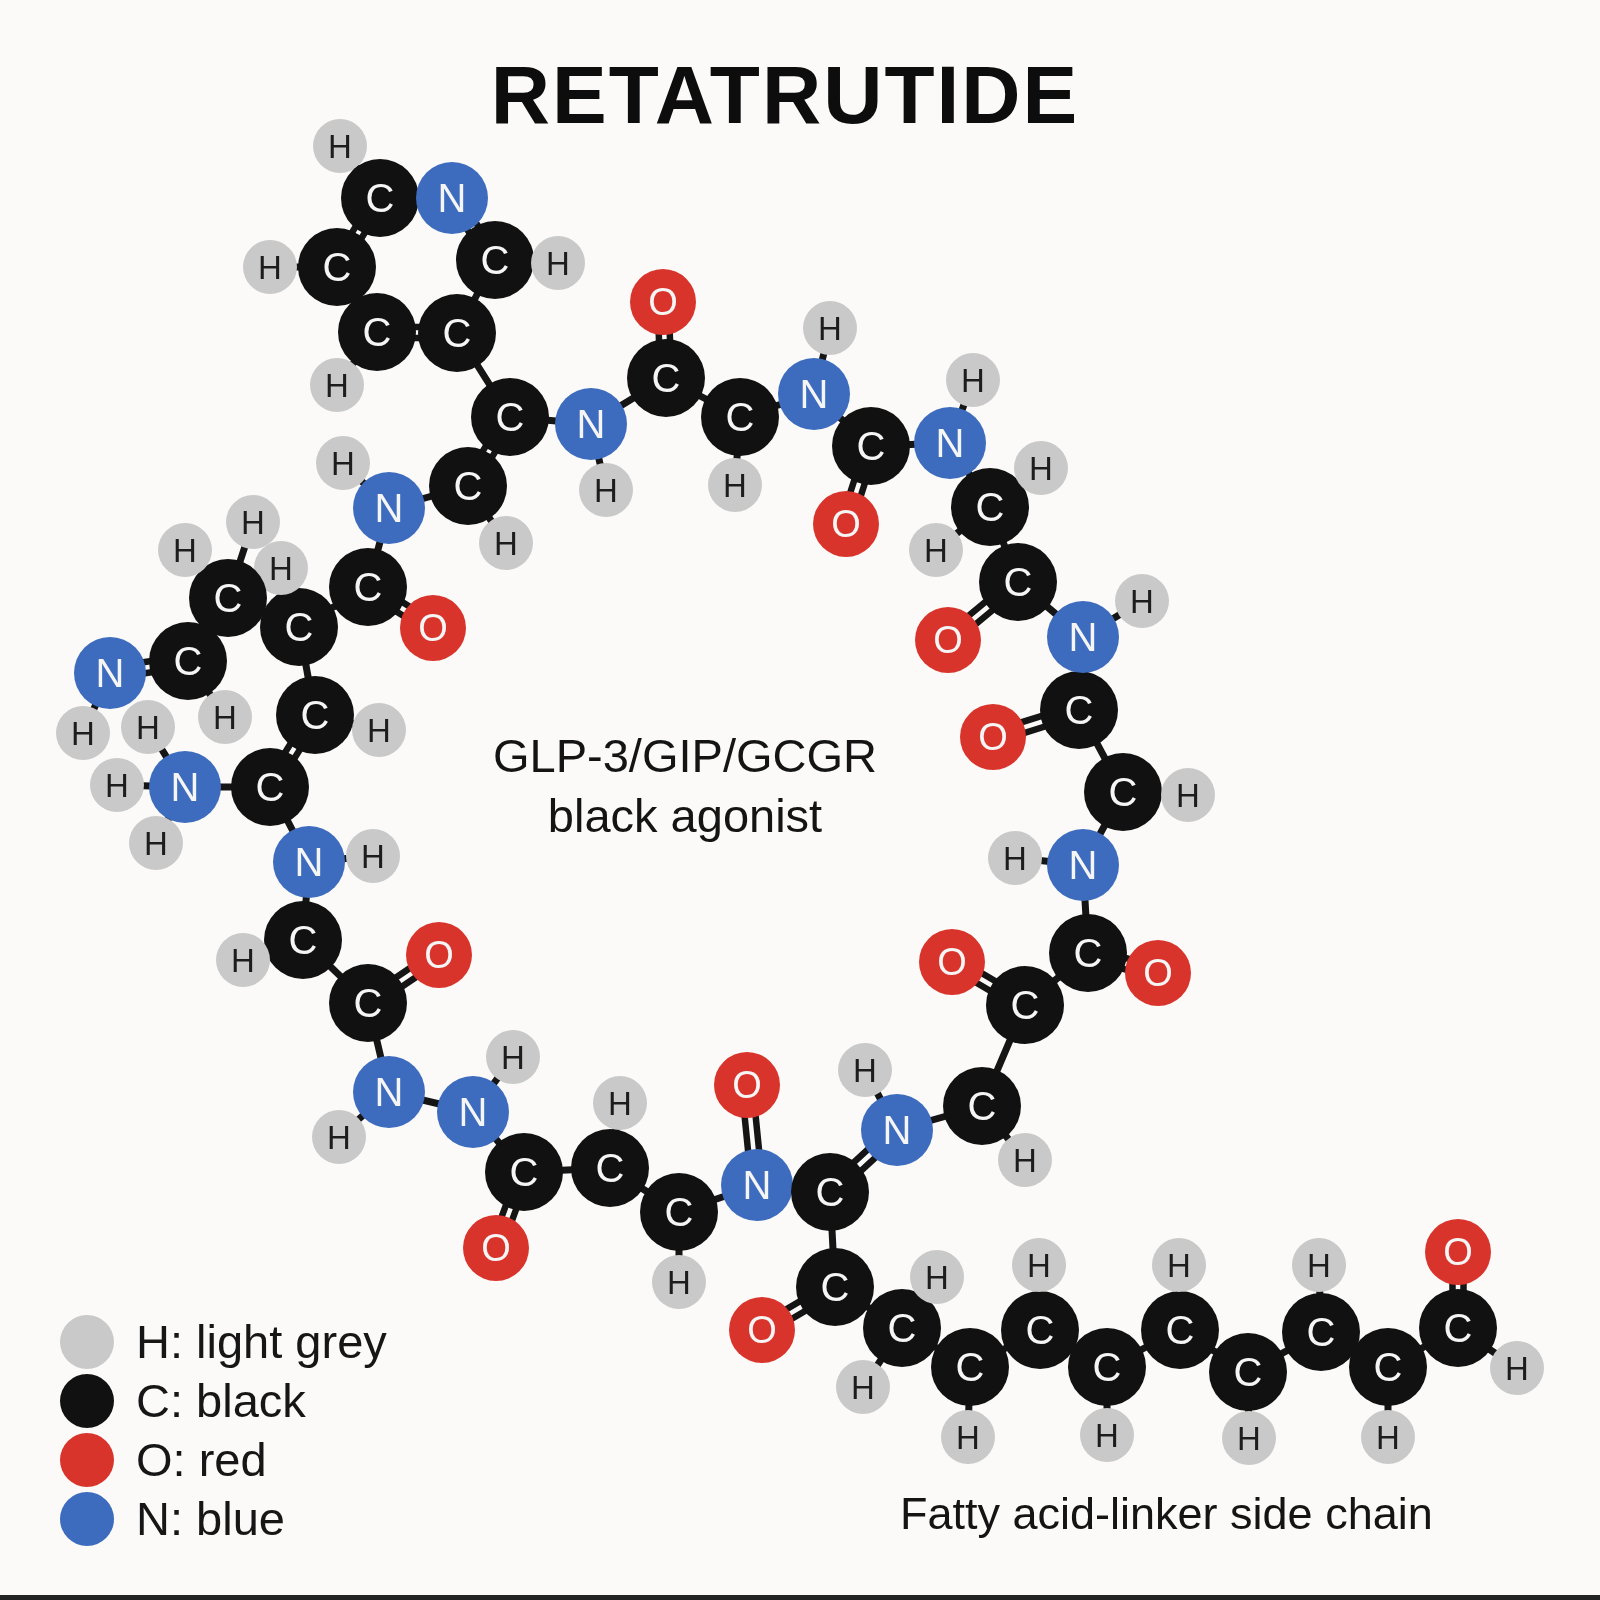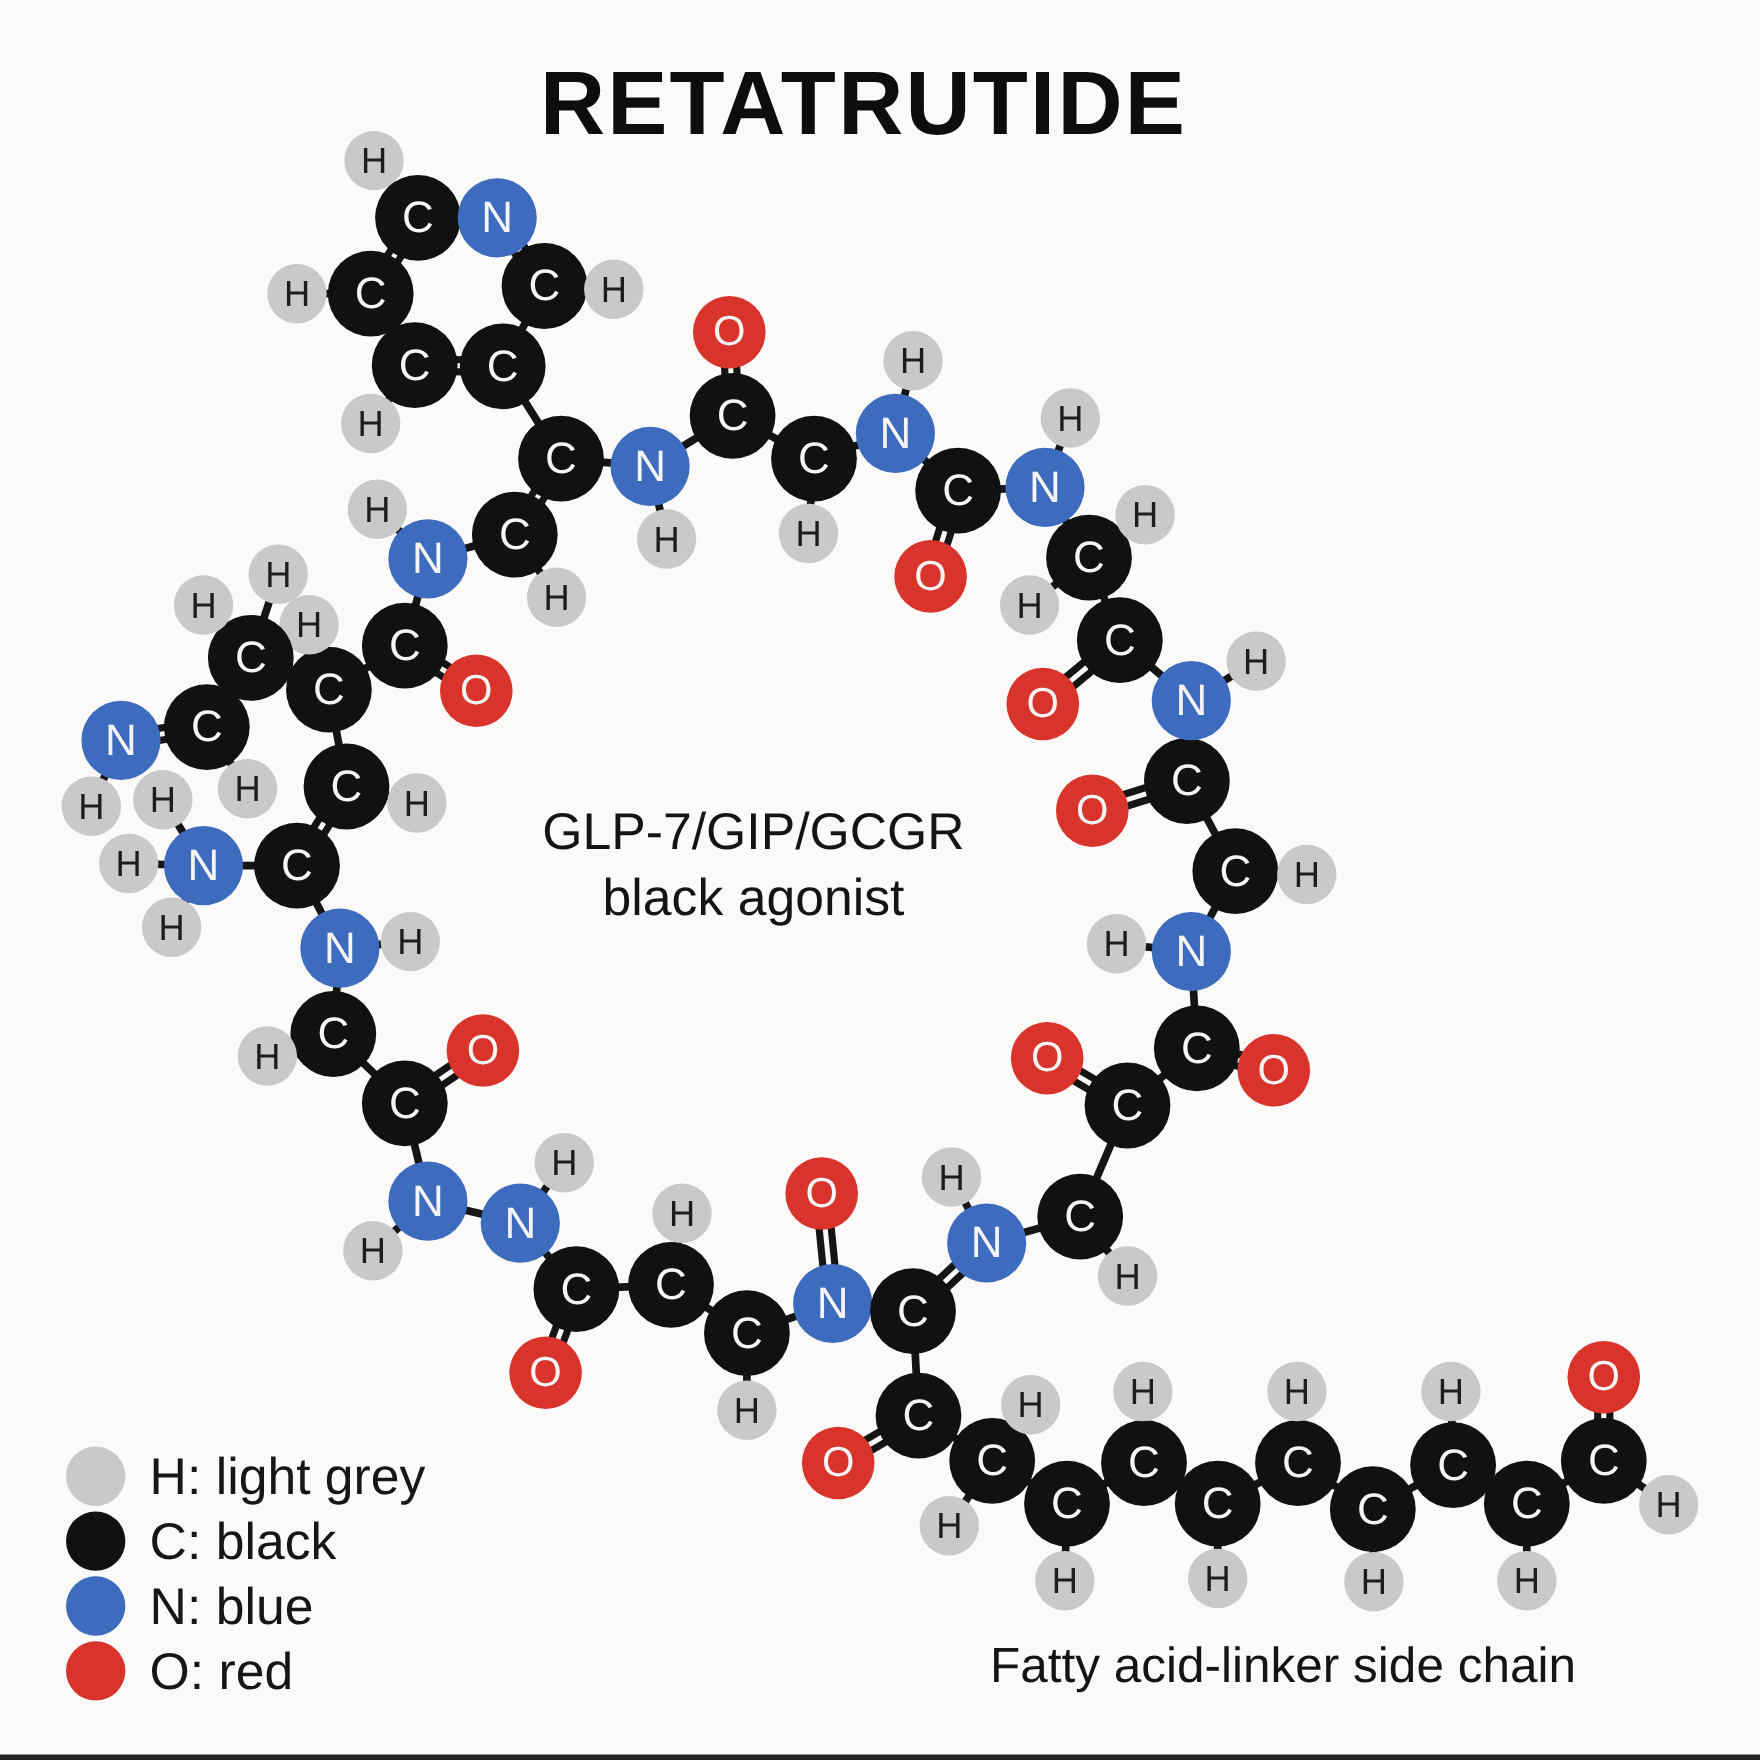--- a/index.html
+++ b/index.html
@@ -618,40 +618,40 @@
         <circle cx="1458" cy="1252" r="33" fill="#d9342c"></circle>
         <text x="1458" y="1252" text-anchor="middle" dominant-baseline="central" font-family="&quot;Liberation Sans&quot;, sans-serif" font-size="38" fill="#f5f5f5">O</text>
       </g>
       <g>
         <circle cx="1517" cy="1368" r="27" fill="#c9c9c9"></circle>
         <text x="1517" y="1368" text-anchor="middle" dominant-baseline="central" font-family="&quot;Liberation Sans&quot;, sans-serif" font-size="33" fill="#1d1d1d">H</text>
       </g>
     </svg>
 
   <div class="center-label">
-    <div>GLP-7/GIP/GCGR</div>
+    <div>GLP-3/GIP/GCGR</div>
     <div>black agonist</div>
   </div>
 
   <div class="legend">
     <div class="legend-row">
       <span class="legend-dot" style="background: rgb(201, 201, 201);"></span>
       <span class="legend-text">H: light grey</span>
     </div>
     <div class="legend-row">
       <span class="legend-dot" style="background: rgb(17, 17, 17);"></span>
       <span class="legend-text">C: black</span>
     </div>
     <div class="legend-row">
+      <span class="legend-dot" style="background: rgb(217, 52, 44);"></span>
+      <span class="legend-text">O: red</span>
+    </div>
+    <div class="legend-row">
       <span class="legend-dot" style="background: rgb(61, 108, 190);"></span>
       <span class="legend-text">N: blue</span>
     </div>
-    <div class="legend-row">
-      <span class="legend-dot" style="background: rgb(217, 52, 44);"></span>
-      <span class="legend-text">O: red</span>
-    </div>
   </div>
 
   <div class="footer-label">Fatty acid-linker side chain</div>
 
   <div class="bottom-bar"></div>
 
 </div>
 
 </body></html>

